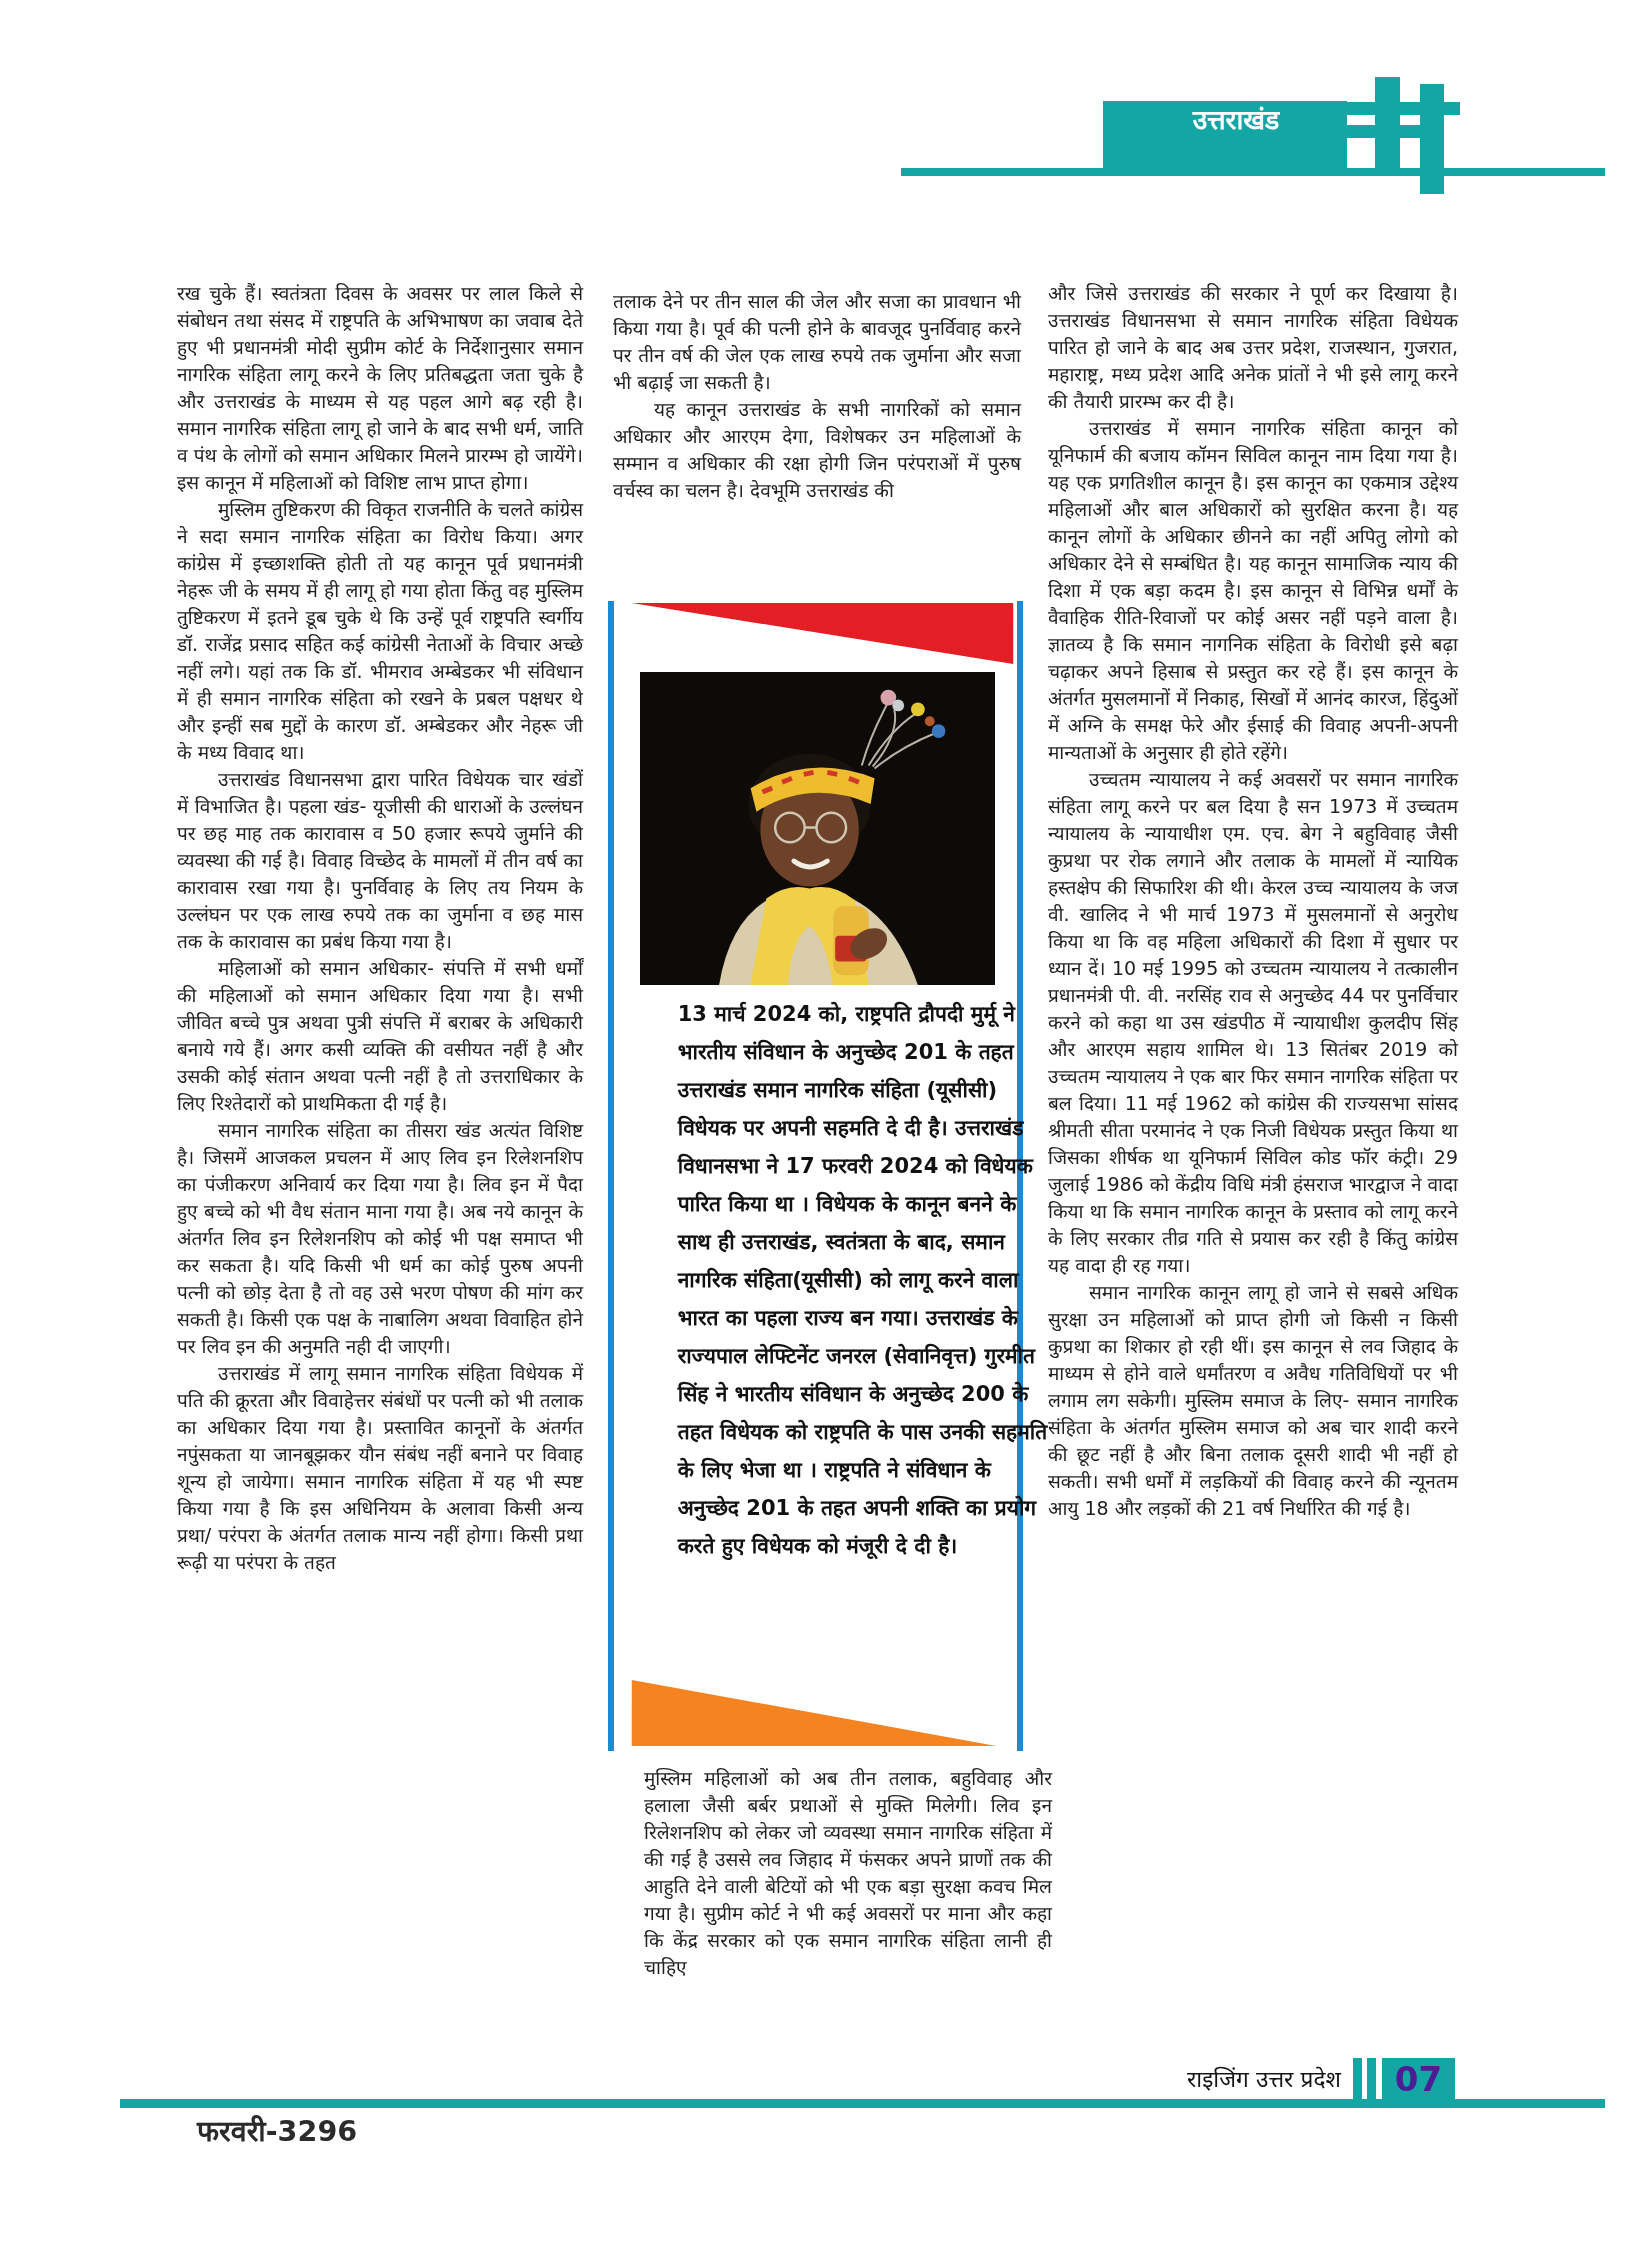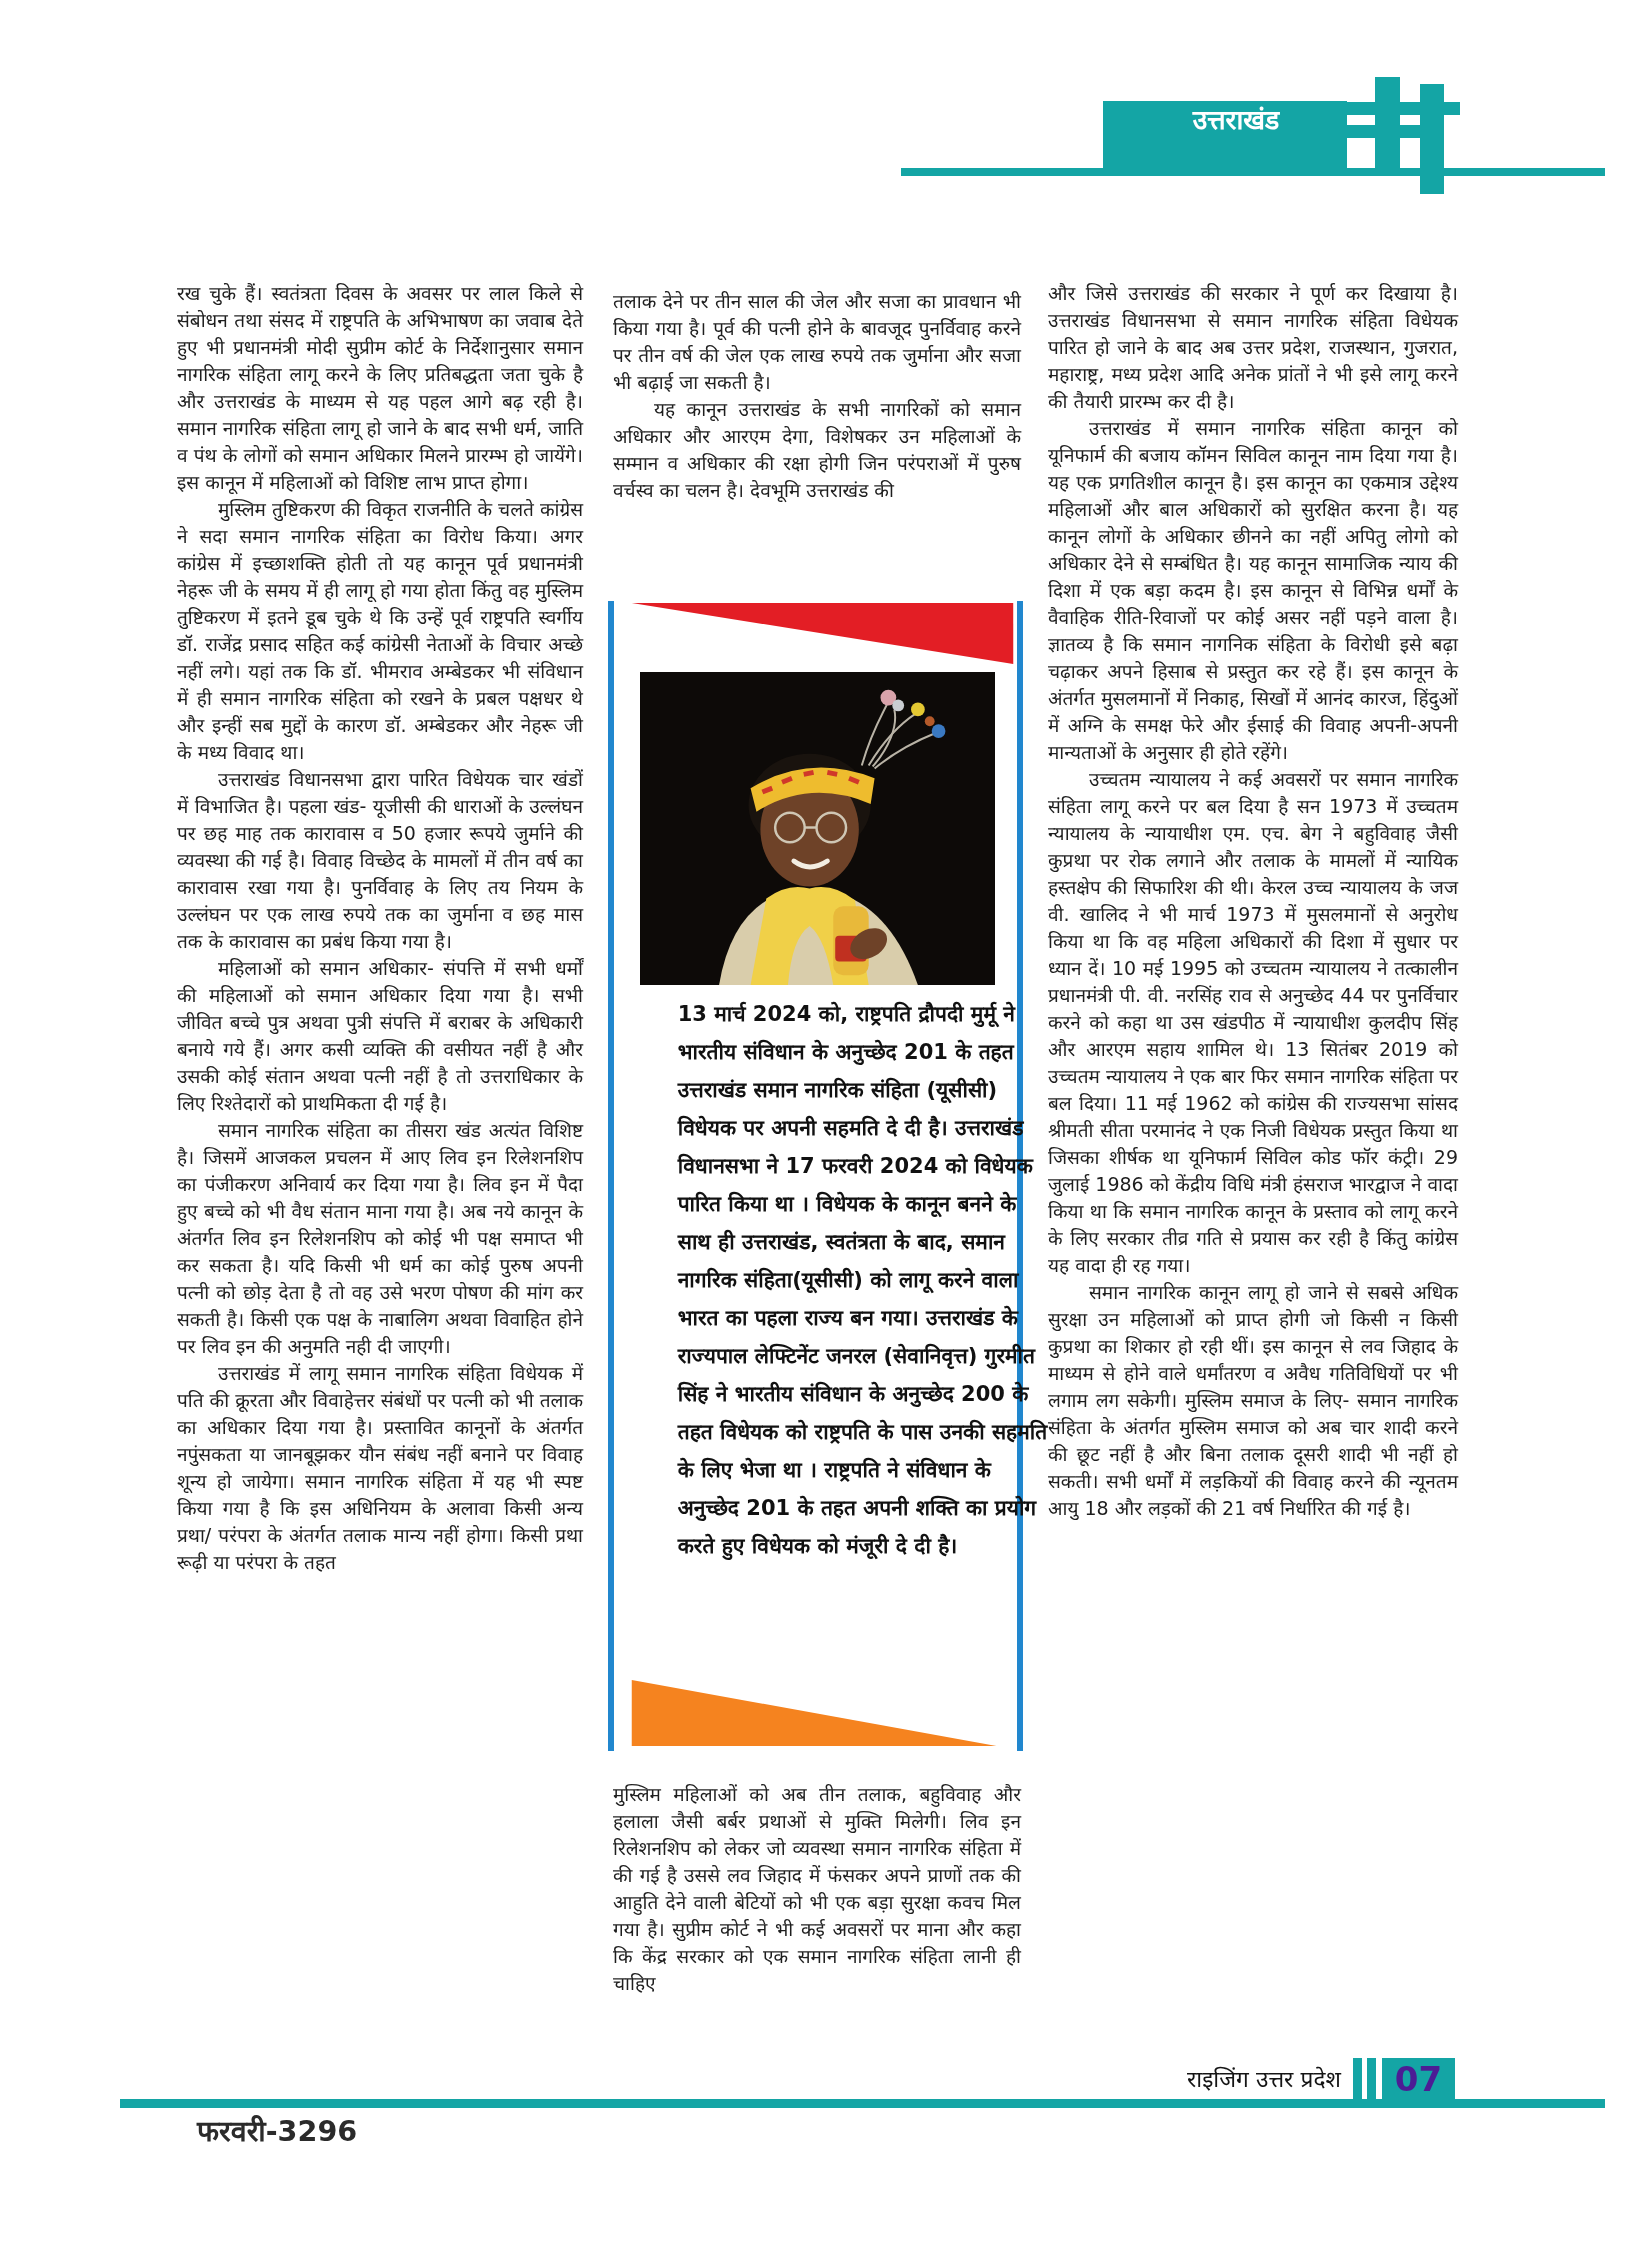--- a/index.html
+++ b/index.html
@@ -20,21 +20,21 @@
   .hash-v2{left:1420px;top:84px;width:23.6px;height:110px;}
   .hash-h1{left:1330px;top:102px;width:130px;height:12.8px;}
   .hash-h2{left:1306px;top:125px;width:134px;height:12.8px;}
   .header-rule{position:absolute;left:901px;top:168px;width:704px;height:7.9px;background:#14a5a5;}
   
   .col{position:absolute;top:280px;font-size:19px;line-height:27px;text-align:justify;}
   .col p{margin:0;}
   .col p.ind{text-indent:41px;}
   .col1{left:177px;width:406px;}
   .col2t{left:613px;width:408px;margin-top:8px;}
-  .col2b{left:613px;top:1765px;width:408px;margin-top:16px;}
+  .col2b{left:644px;top:1765px;width:408px;}
   .col3{left:1048px;width:410px;}
   
   .photo-frame{
     position:absolute;left:608px;top:601px;width:415px;height:1150px;background:#ffffff;
     border-left:6.9px solid #2187ce;border-right:6.9px solid #2187ce;box-sizing:border-box;
   }
   .wedge-top{position:absolute;left:0;top:0;width:415px;height:69px;}
   .wedge-bottom{position:absolute;left:0;top:1072px;width:415px;height:78px;}
   .photo{
     position:absolute;left:25.6px;top:71px;width:355px;height:313px;background:#0d0a08;

